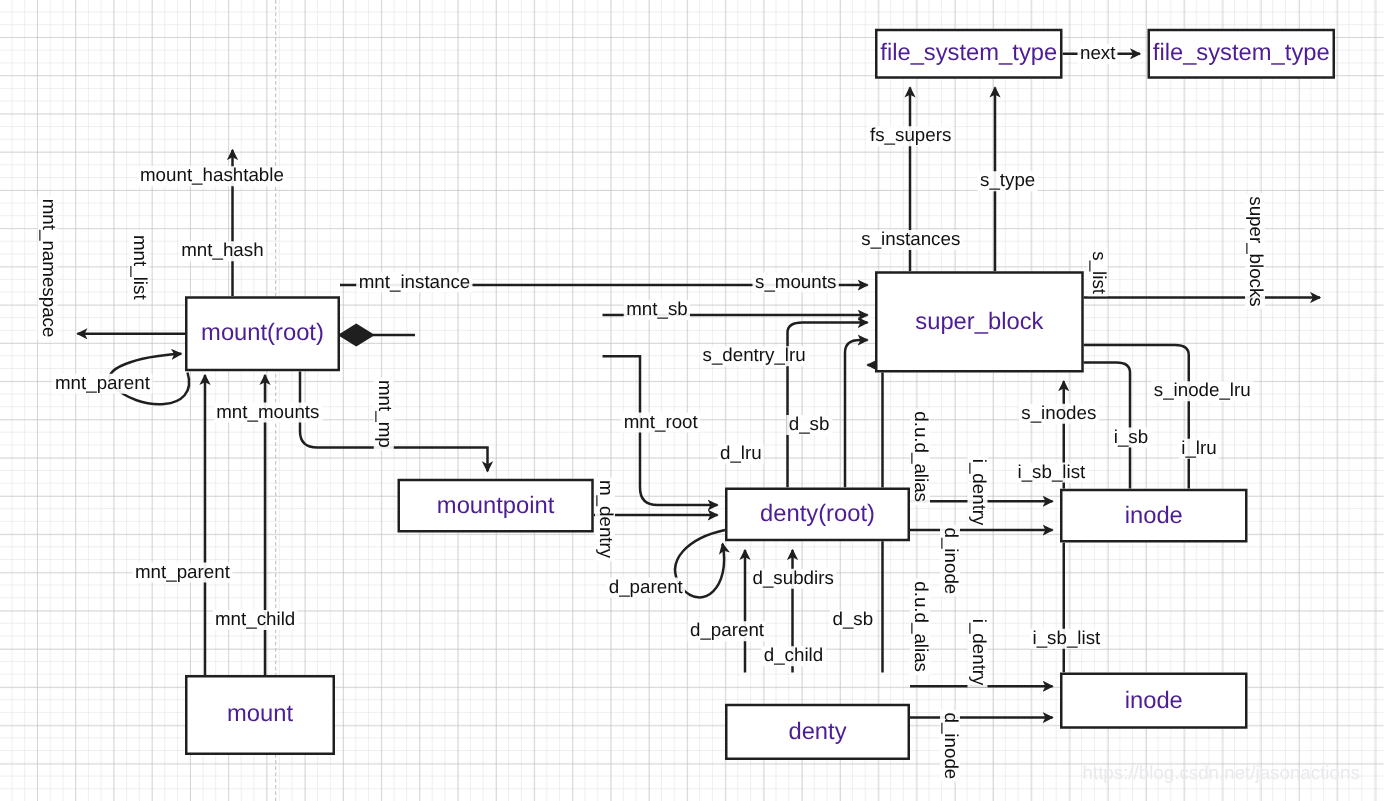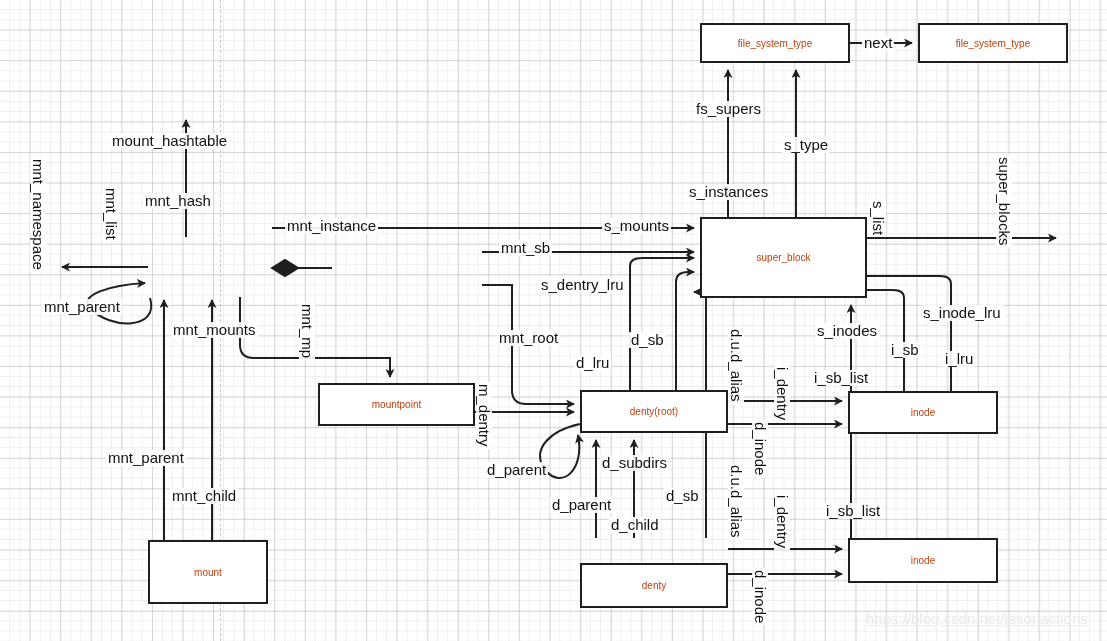--- a/index.html
+++ b/index.html
@@ -17,21 +17,21 @@
     background-position:-1px -1px,-1px -1px,-1px -1px,-1px -1px;
     overflow:hidden;
   }
   svg#wires{position:absolute;left:0;top:0;width:1107px;height:641px;}
   .node{
     position:absolute;
     box-sizing:border-box;
     background:#fff;
     border:2px solid #1f1f1f;
     display:flex;align-items:center;justify-content:center;
-    font-size:10px;color:#c2410c;
+    font-size:19px;color:#4c1d95;
     z-index:3;
   }
   .lbl{
     position:absolute;
     font-size:15px;color:#111;
     white-space:nowrap;
     background:rgba(255,255,255,0.92);
     padding:0 2px;
     z-index:4;
     line-height:1.05;
@@ -39,21 +39,20 @@
   .lbl.vert{
     transform-origin:left top;
     transform:rotate(90deg);
   }
   .watermark{
     position:absolute;
     font-size:15px;
     color:#e9e9ee;
     white-space:nowrap;
     z-index:2;
-    text-decoration:underline;
   }
   .dashcol{
     position:absolute;top:0;bottom:0;width:0;
     border-left:1px dashed #c8c8c8;
     z-index:1;
   }
 </style>
 </head>
 <body>
 
@@ -123,20 +122,23 @@
       <path d="M728,424 L842,424" marker-end="url(#ah)"></path>
 
       <path d="M728,549 L842,549" marker-end="url(#ah)"></path>
 
       <path d="M728,574 L842,574" marker-end="url(#ah)"></path>
 
       <path d="M851,538 L851,434"></path>
     </g>
   </svg>
 
+  <div class="node" style="left:148px;top:237px;width:124px;height:60px">
+    <span>mount(root)</span>
+  </div>
   <div class="node" style="left:318px;top:383px;width:157px;height:43px">
     <span>mountpoint</span>
   </div>
   <div class="node" style="left:148px;top:540px;width:120px;height:64px">
     <span>mount</span>
   </div>
   <div class="node" style="left:700px;top:217px;width:167px;height:81px">
     <span>super_block</span>
   </div>
   <div class="node" style="left:700px;top:23px;width:150px;height:40px">
@@ -164,21 +166,21 @@
   <div class="lbl vert" style="left:119px;top:186px">mnt_list</div>
   <div class="lbl" style="left:42px;top:299px">mnt_parent</div>
   <div class="lbl" style="left:171px;top:322px">mnt_mounts</div>
   <div class="lbl" style="left:106px;top:450px">mnt_parent</div>
   <div class="lbl" style="left:170px;top:488px">mnt_child</div>
   <div class="lbl" style="left:285px;top:218px">mnt_instance</div>
   <div class="lbl" style="left:499px;top:240px">mnt_sb</div>
   <div class="lbl vert" style="left:315px;top:302px">mnt_mp</div>
   <div class="lbl" style="left:497px;top:330px">mnt_root</div>
   <div class="lbl vert" style="left:492px;top:382px">m_dentry</div>
-  <div class="lbl" style="left:539px;top:277px">s_dentry_lru</div>
+  <div class="lbl" style="left:560px;top:277px">s_dentry_lru</div>
   <div class="lbl" style="left:574px;top:355px">d_lru</div>
   <div class="lbl" style="left:629px;top:332px">d_sb</div>
   <div class="lbl" style="left:485px;top:462px">d_parent</div>
   <div class="lbl" style="left:550px;top:497px">d_parent</div>
   <div class="lbl" style="left:600px;top:455px">d_subdirs</div>
   <div class="lbl" style="left:609px;top:517px">d_child</div>
   <div class="lbl" style="left:664px;top:488px">d_sb</div>
   <div class="lbl" style="left:602px;top:218px">s_mounts</div>
   <div class="lbl" style="left:687px;top:184px">s_instances</div>
   <div class="lbl" style="left:694px;top:101px">fs_supers</div>

